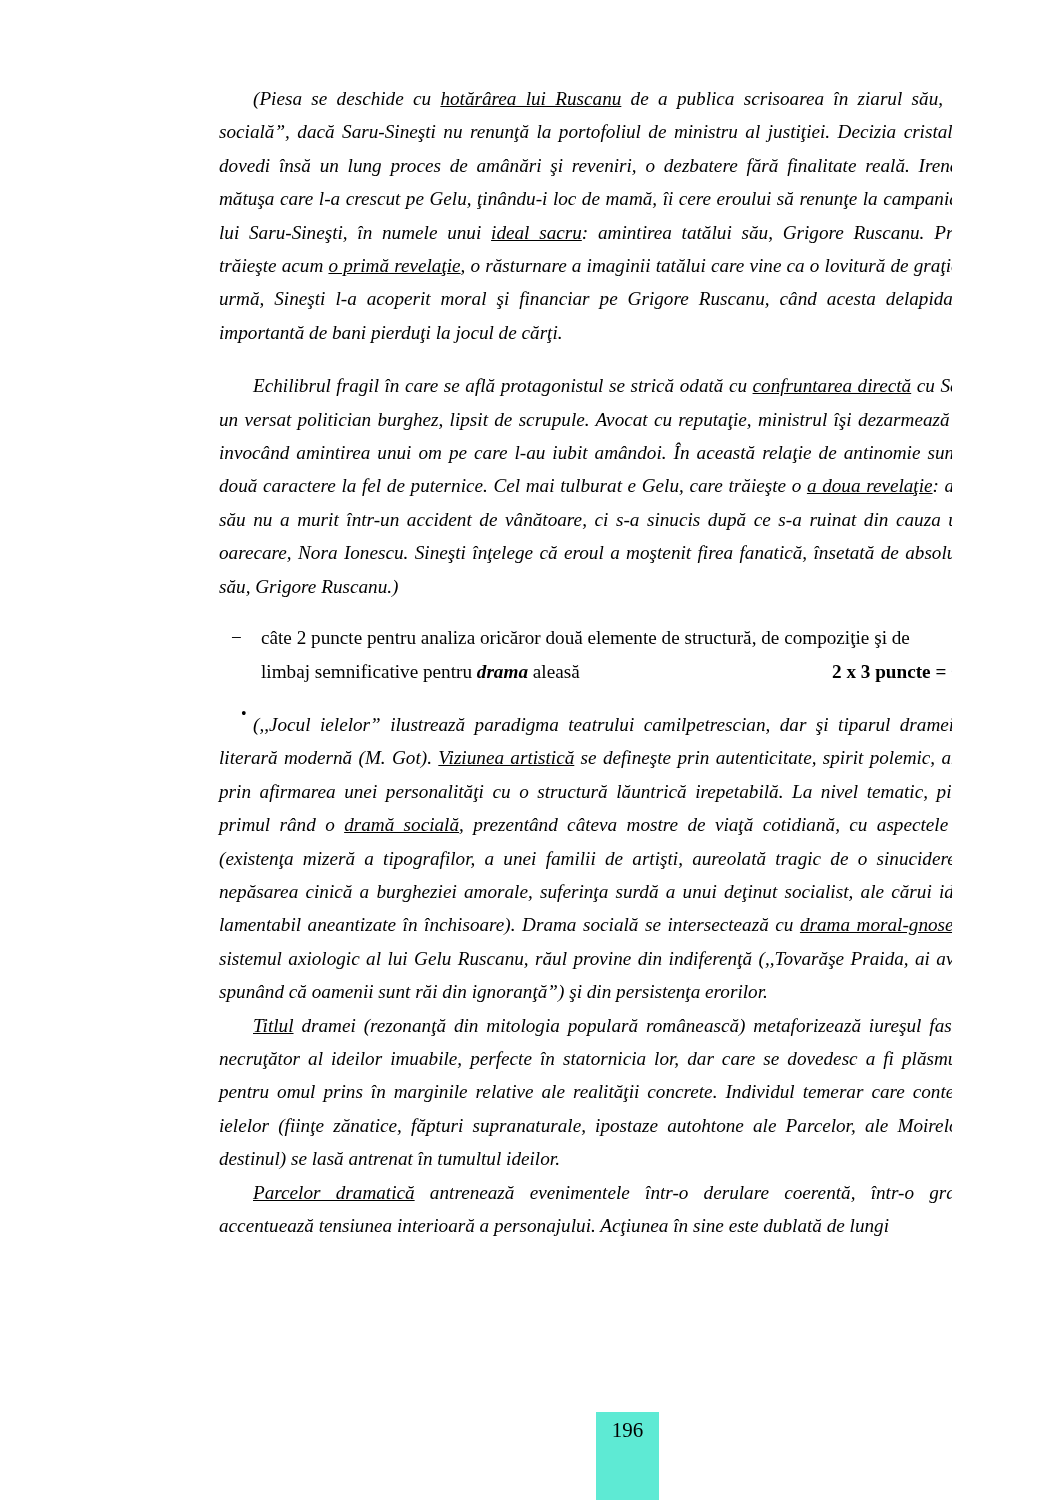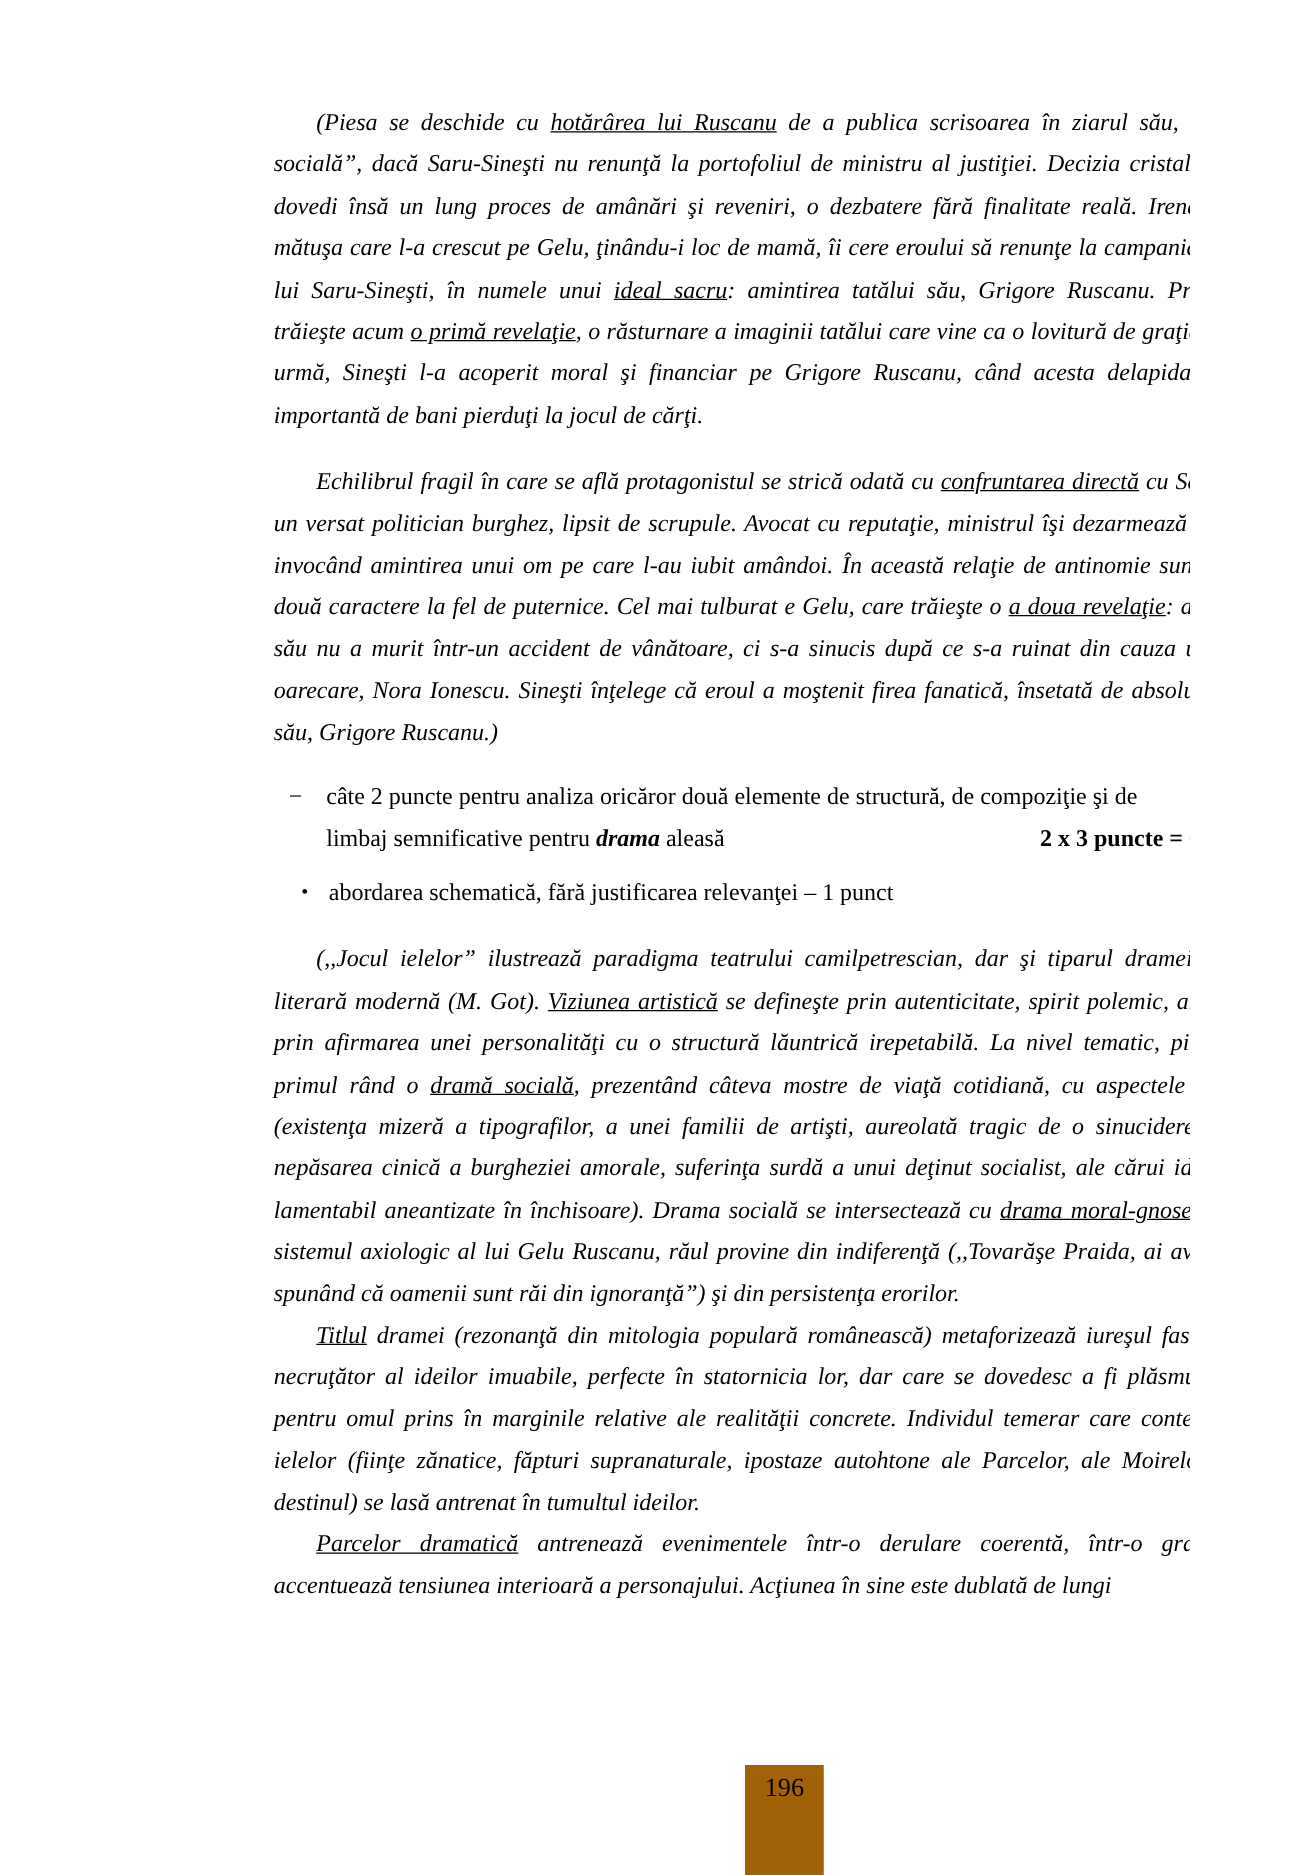--- a/index.html
+++ b/index.html
@@ -86,21 +86,21 @@
     position: absolute;
     left: 0;
     top: 1412px;
     width: 1053px;
     text-align: center;
   }
   .page-num-box {
     display: inline-block;
     width: 63px;
     height: 88px;
-    background: #a16207;
+    background: #5eead4;
     color: #000;
     font-family: "Liberation Serif", serif;
     font-size: 21px;
     line-height: 36px;
     text-align: center;
   }
   .clearfix::after {
     content: "";
     display: block;
     clear: both;
@@ -125,21 +125,20 @@
       <span class="marker">−</span>
       <span>câte 2 puncte pentru analiza oricăror două elemente de structură, de compoziţie şi de</span>
       <span class="dash-line2 clearfix">
         <span class="points-bold">2 x 3 puncte = 6 puncte</span>
         <span>limbaj semnificative pentru </span><span class="em-it">drama</span><span> aleasă</span>
       </span>
     </div>
 
     <div class="bullet-item">
       <span class="marker">•</span>
-      <span class="dash-line2">abordarea schematică, fără justificarea relevanţei – 1 punct</span>
     </div>
 
     <p class="indent gap-para">
       <span>(,,Jocul ielelor” ilustrează paradigma teatrului camilpetrescian, dar şi tiparul dramei ca specie literară modernă (M. Got). </span><span class="u">Viziunea artistică</span><span> se defineşte prin autenticitate, spirit polemic, anticalofilie, prin afirmarea unei personalităţi cu o structură lăuntrică irepetabilă. La nivel tematic, piesa este în primul rând o </span><span class="u">dramă socială</span><span>, prezentând câteva mostre de viaţă cotidiană, cu aspectele ei precare (existenţa mizeră a tipografilor, a unei familii de artişti, aureolată tragic de o sinucidere colectivă, nepăsarea cinică a burgheziei amorale, suferinţa surdă a unui deţinut socialist, ale cărui idealuri sunt lamentabil aneantizate în închisoare). Drama socială se intersectează cu </span><span class="u">drama moral-gnoseologică</span><span>: în sistemul axiologic al lui Gelu Ruscanu, răul provine din indiferenţă (,,Tovarăşe Praida, ai avut dreptate spunând că oamenii sunt răi din ignoranţă”) şi din persistenţa erorilor.</span>
     </p>
 
     <p class="indent">
       <span class="u">Titlul</span><span> dramei (rezonanţă din mitologia populară românească) metaforizează iureşul fascinant, dar necruţător al ideilor imuabile, perfecte în statornicia lor, dar care se dovedesc a fi plăsmuiri iluzorii pentru omul prins în marginile relative ale realităţii concrete. Individul temerar care contemplă jocul ielelor (fiinţe zănatice, făpturi supranaturale, ipostaze autohtone ale Parcelor, ale Moirelor care ţes destinul) se lasă antrenat în tumultul ideilor.</span>
     </p>
 

